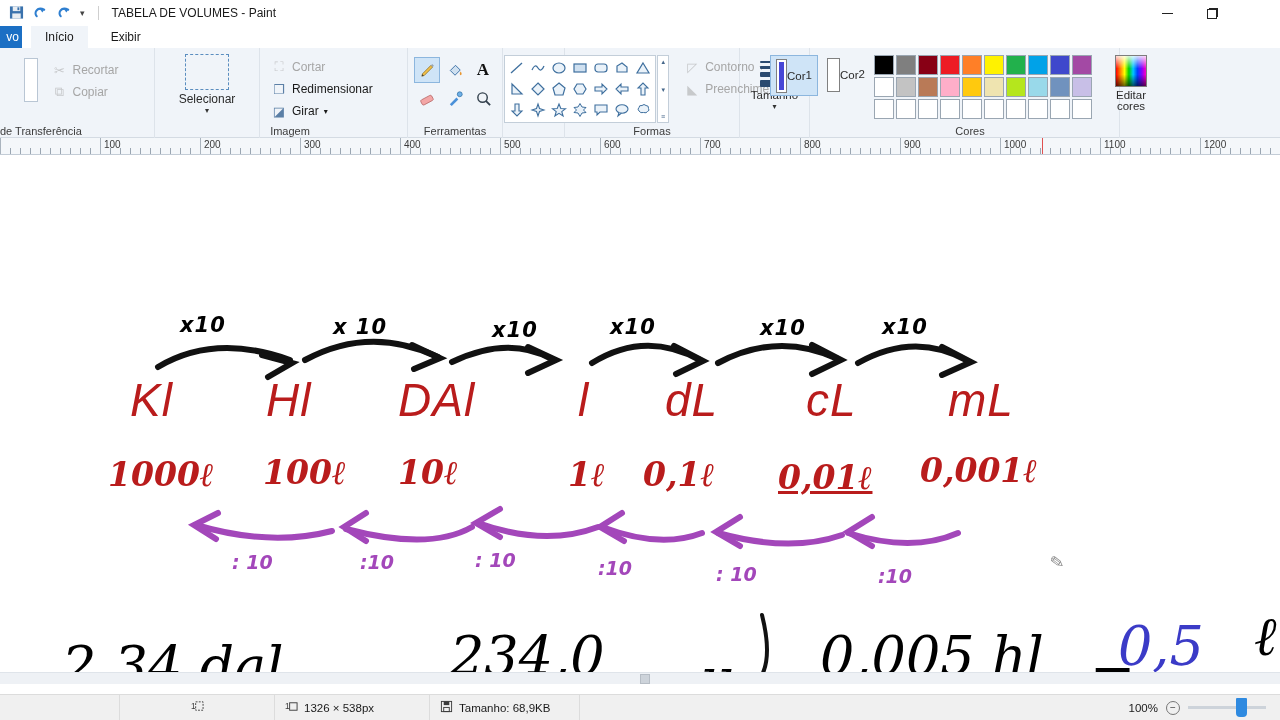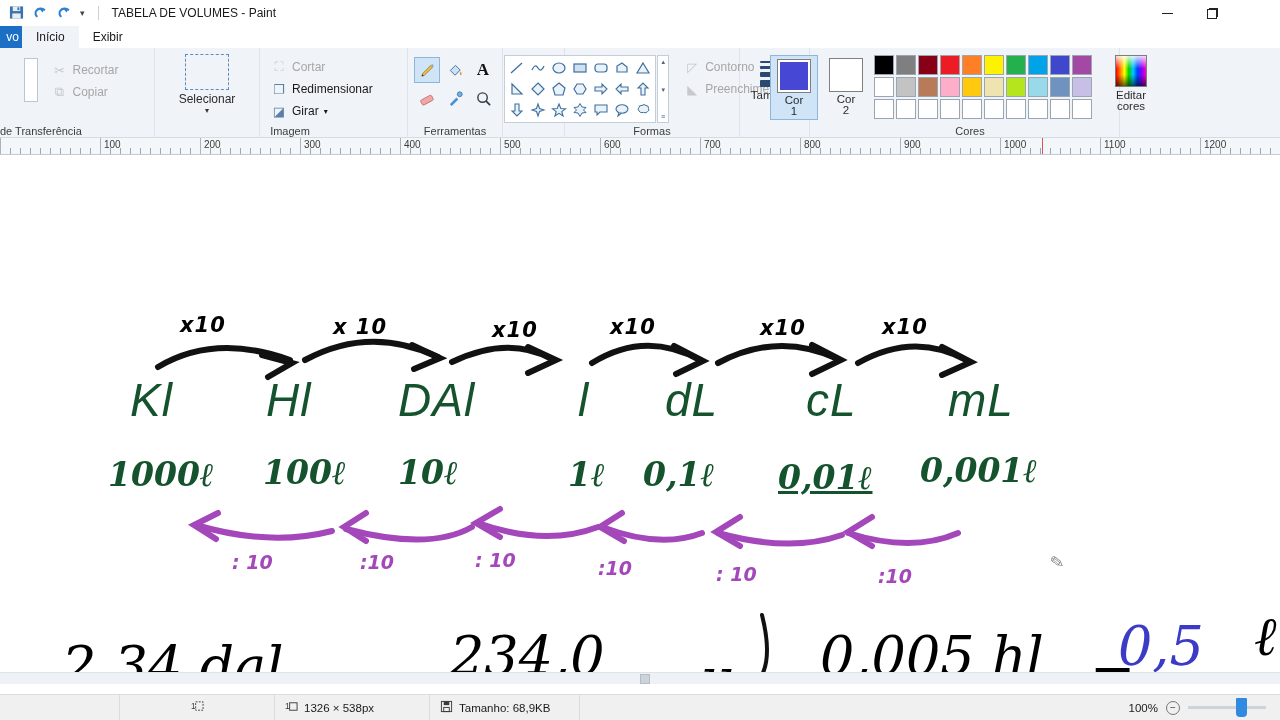--- a/index.html
+++ b/index.html
@@ -33,21 +33,21 @@
   .glyph-min { display: block; width: 11px; height: 1px; background: #222; }
   .glyph-restore { position: relative; width: 11px; height: 11px; }
   .glyph-restore::before { content: ""; position: absolute; left: 0; bottom: 0;
     width: 8px; height: 8px; border: 1px solid #222; }
   .glyph-restore::after { content: ""; position: absolute; right: 0; top: 0;
     width: 8px; height: 8px; border: 1px solid #222; border-left: none; border-bottom: none; }
 
   
   .tabstrip {
     position: absolute; top: 26px; left: 0; width: 1280px; height: 22px;
-    background: #ffffff; display: flex; align-items: flex-end;
+    background: #ffffff; display: flex; align-items: flex-end; gap: 9px;
   }
   .tab { height: 22px; padding: 0 14px; font-size: 12px; color: #1a1a1a;
     display: flex; align-items: center; }
   .tab.file { background: #1b6fc4; color: #fff; width: 22px; padding: 0;
     justify-content: flex-end; padding-right: 3px; overflow: hidden; }
   .tab.active { background: #f0f4f9; margin-top: 13px; }
 
   
   .ribbon {
     position: absolute; top: 48px; left: 0; width: 1280px; height: 90px;
@@ -86,21 +86,21 @@
     border: 1px solid #c3ced9; padding: 2px; }
   .shape-cell { display: flex; align-items: center; justify-content: center; }
   .shp-scroll { display: flex; flex-direction: column; justify-content: space-between;
     width: 12px; margin-left: 1px; background: #fff; border: 1px solid #c3ced9;
     align-items: center; font-size: 7px; color: #45678a; padding: 2px 0; }
 
   .size-ico { display: flex; flex-direction: column; gap: 3px; align-items: center;
     justify-content: center; width: 40px; }
   .size-line { background: #2b4a6f; border-radius: 1px; }
 
-  .colorbtn { display: flex; flex-direction: column; align-items: center;
+  .colorbtn { display: flex; flex-direction: row; align-items: center;
     padding: 3px 5px 2px 5px; width: 48px; }
   .colorbtn.active { background: #cfe4f7; border: 1px solid #8cb6de; }
   .colorsw { width: 34px; height: 34px; border: 1px solid #808080; }
   .colorsw.inner { box-shadow: inset 0 0 0 2px #fff; }
   .colorbtn .lbl { font-size: 11.5px; color: #2b2b2b; text-align: center;
     line-height: 1.1; margin-top: 1px; }
 
   .palette { display: grid; grid-template-columns: repeat(10, 21px);
     grid-auto-rows: 21px; gap: 1px; }
   .sw { width: 20px; height: 20px; border: 1px solid #9aa6b2; }
@@ -127,21 +127,21 @@
   .rnum { position: absolute; top: 1px; font-size: 10px; color: #3a3a3a; }
   .rmark { position: absolute; top: 0; width: 1px; height: 17px; background: #e05050; }
 
   
   .canvas-area { position: absolute; top: 155px; left: 0; width: 1280px;
     height: 517px; background: #ffffff; overflow: hidden; }
   .canvas-sheet { position: absolute; top: 0; left: 0; width: 1280px; height: 517px;
     background: #fff; }
 
   .hand { position: absolute; white-space: nowrap; font-style: italic; }
-  .red { color: #14532d; }
+  .red { color: #b91c1c; }
   .blk { color: #000000; }
   .pur { color: #a347ba; }
   .blu { color: #3b3bc7; }
 
   .unit { font-family: "Liberation Sans", sans-serif; font-weight: 400;
     font-size: 46px; letter-spacing: 1px; }
   .x10 { font-family: "DejaVu Sans", sans-serif; font-weight: 700; font-size: 21px;
     letter-spacing: 1px; }
   .val { font-family: "DejaVu Serif", serif; font-style: italic; font-weight: 700;
     font-size: 33px; }

